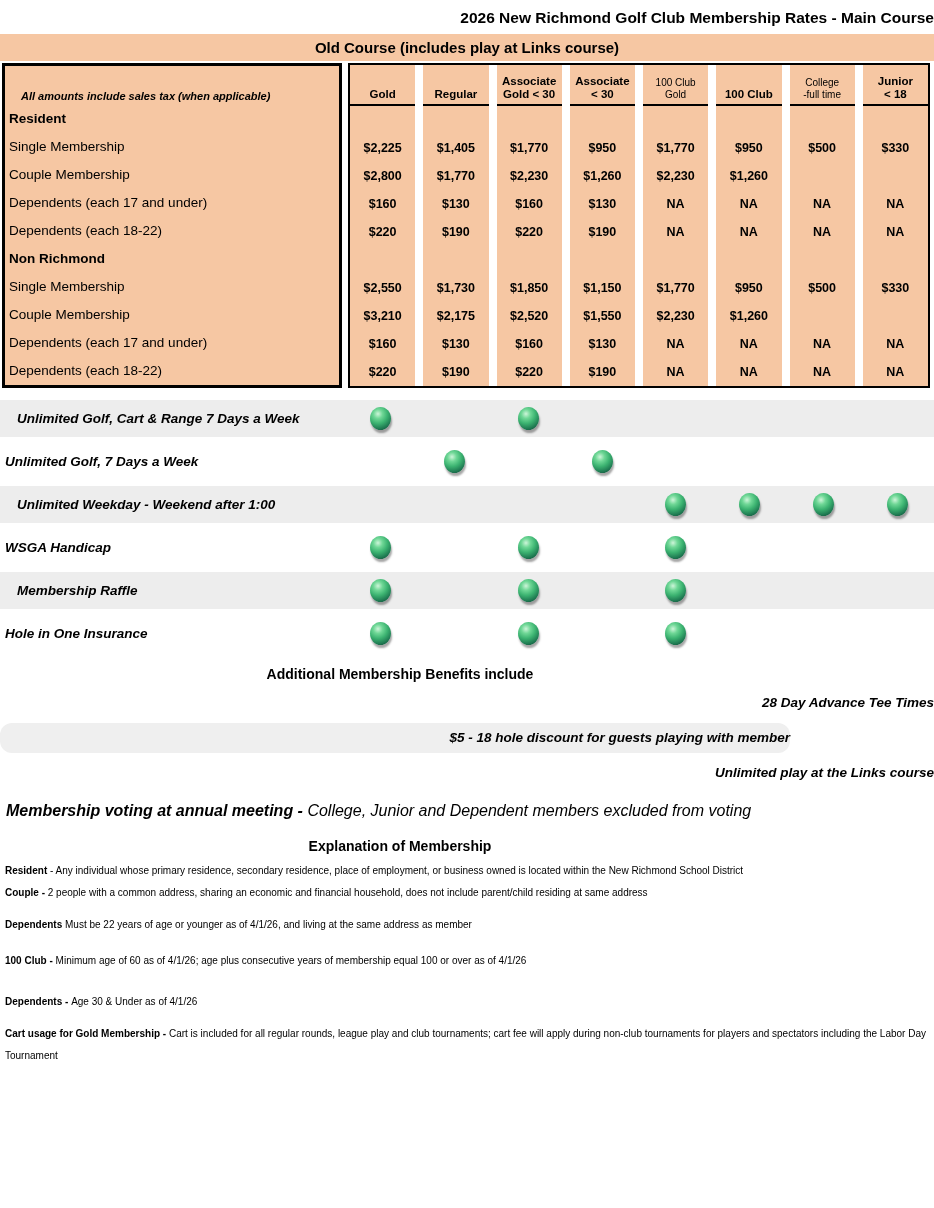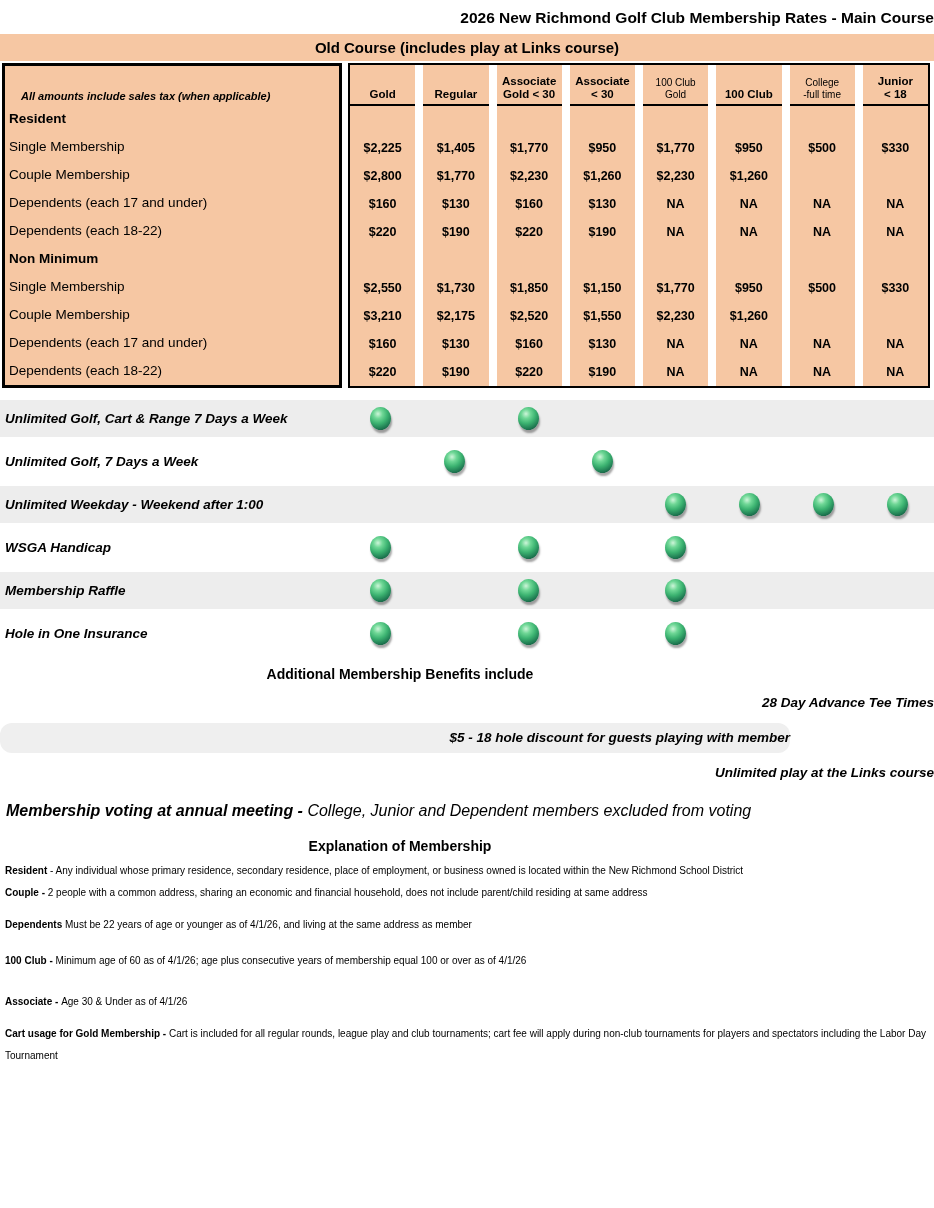--- a/index.html
+++ b/index.html
@@ -36,21 +36,21 @@
   .col-header {
     height: 41px; border-bottom: 2px solid #000;
     display: flex; flex-direction: column; justify-content: flex-end; align-items: center;
     text-align: center; font-weight: bold; font-size: 11.5px; line-height: 13px; padding-bottom: 3px;
   }
   .col-header.small { font-weight: normal; font-size: 10px; line-height: 12px; }
   .price-cell { height: 28px; line-height: 28px; text-align: center; font-weight: bold; font-size: 12.5px; }
   
   .benefits { margin-top: 6px; }
   .benefit-row { position: relative; height: 37px; margin-bottom: 6px; }
-  .benefit-row.shaded { background: var(--stripe, #EDEDED); }
+  .benefit-row.shaded { background: var(--stripe, #EDEDED); padding-left: 12px; }
   .benefit-label { line-height: 37px; padding-left: 5px; font-weight: bold; font-style: italic; font-size: 13.5px; }
   .ball-grid { position: absolute; left: 348px; top: 0; width: 582px; height: 37px; display: flex; gap: 8px; }
   .ball-cell { flex: 1; display: flex; align-items: center; justify-content: center; }
   .golf-ball {
     width: 21px; height: 23px; border-radius: 50%;
     background: radial-gradient(circle at 38% 30%, #cdf5d9 0%, #6fd796 22%, #3cb371 46%, #1f7a52 72%, #123f33 94%);
     box-shadow: 1px 3px 2px rgba(0,0,0,0.35);
   }
   
   .add-heading { width: 800px; margin-top: 14px; text-align: center; font-weight: bold; font-size: 14px; }
@@ -79,21 +79,21 @@
 
   <div class="rates">
     <div class="left-panel">
       <div class="note-row">All amounts include sales tax (when applicable)</div>
       <div id="leftRows">
           <div class="row-label section">Resident</div>
           <div class="row-label">Single Membership</div>
           <div class="row-label">Couple Membership</div>
           <div class="row-label">Dependents (each 17 and under)</div>
           <div class="row-label">Dependents (each 18-22)</div>
-          <div class="row-label section">Non Minimum</div>
+          <div class="row-label section">Non Richmond</div>
           <div class="row-label">Single Membership</div>
           <div class="row-label">Couple Membership</div>
           <div class="row-label">Dependents (each 17 and under)</div>
           <div class="row-label">Dependents (each 18-22)</div>
         </div>
     </div>
     <div class="right-panel" id="priceCols">
         <div class="price-col">
           <div class="col-header">
             <div class="hline"></div>
@@ -349,16 +349,16 @@
   <div class="voting">
     <span class="voting-bold">Membership voting at annual meeting - </span><span class="voting-rest">College,  Junior and Dependent members excluded from voting</span>
   </div>
 
   <div class="exp-heading">Explanation of Membership</div>
   <div id="expItems">
       <p class="exp-item"><span class="exp-term">Resident</span><span class="exp-text"> - Any individual whose primary residence, secondary residence, place of employment, or business owned is located within the New Richmond School District</span></p>
       <p class="exp-item"><span class="exp-term">Couple - </span><span class="exp-text">2 people with a common address, sharing an economic and financial household, does not include parent/child residing at same address</span></p>
       <p class="exp-item"><span class="exp-term">Dependents </span><span class="exp-text">Must be 22 years of age or younger as of 4/1/26, and living at the same address as member</span></p>
       <p class="exp-item"><span class="exp-term">100 Club  - </span><span class="exp-text">Minimum age of 60 as of 4/1/26; age plus consecutive years of membership equal 100 or over as of 4/1/26</span></p>
-      <p class="exp-item"><span class="exp-term">Associate - </span><span class="exp-text">Age 30 &amp; Under as of 4/1/26</span></p>
+      <p class="exp-item"><span class="exp-term">Dependents - </span><span class="exp-text">Age 30 &amp; Under as of 4/1/26</span></p>
       <p class="exp-item"><span class="exp-term">Cart usage for Gold Membership - </span><span class="exp-text">Cart is included for all regular rounds, league play and club tournaments; cart fee will apply during non-club tournaments for players and spectators including the Labor Day Tournament</span></p>
     </div>
 </div>
 
 </body></html>

